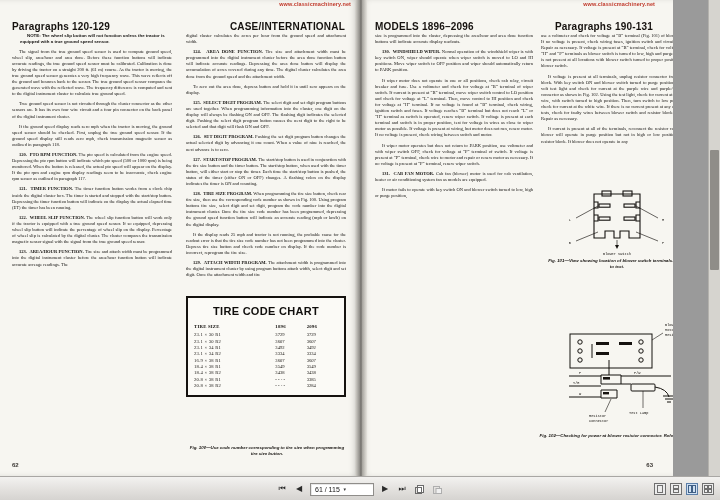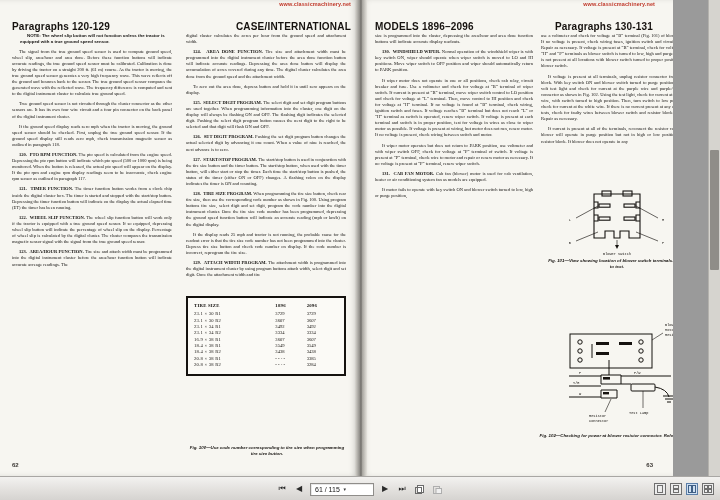--- a/index.html
+++ b/index.html
@@ -84,21 +84,21 @@
   .vmode.sel{background:#cfe0f2;border-color:#5b7ea8;}
 </style>
 </head>
 <body>
 
 <div id="viewer">
 
   <div class="page left">
     <div class="watermark" style="right:8px;">www.classicmachinery.net</div>
     <div class="hdr" style="left:12px;">Paragraphs  120-129</div>
-    <div class="hdr" style="right:8px;padding-left:12px;">CASE/INTERNATIONAL</div>
+    <div class="hdr" style="right:14px;padding-left:12px;">CASE/INTERNATIONAL</div>
 
     <div class="col" style="left:12px;top:33px;">
       <p class="note">NOTE: The wheel slip button will not function unless the tractor is equipped with a true ground speed sensor.</p>
       <p>The signal from the true ground speed sensor is used to compute ground speed, wheel slip, area/hour and area done. Before these function buttons will indicate accurate readings, the true ground speed sensor must be calibrated. Calibration is done by driving the tractor on a straight 200 ft. (61 m) course. As the tractor is moving, the true ground speed sensor generates a very high frequency wave. This wave reflects off the ground and bounces back to the sensor. The true ground speed sensor compares the generated wave with the reflected wave. The frequency difference is computed and sent to the digital instrument cluster to calculate true ground speed.</p>
       <p>True ground speed sensor is not circuited through the cluster connector as the other sensors are. It has its own four wire circuit and a four pin connector on the back panel of the digital instrument cluster.</p>
       <p>If the ground speed display reads zero mph when the tractor is moving, the ground speed sensor should be checked. First, unplug the true ground speed sensor. If the ground speed display still reads zero mph, check transmission magnetic sensor as outlined in paragraph 118.</p>
       <p><b>120.</b>&nbsp;&nbsp;<b>PTO RPM FUNCTION.</b> <span>The pto speed is calculated from the engine speed. Depressing the pto rpm button will indicate which pto speed (500 or 1000 rpm) is being monitored. When the button is released, the actual pto speed will appear on the display. If the pto rpm and engine rpm display readings seem to be inaccurate, check engine rpm sensor as outlined in paragraph 117.</span></p>
       <p><b>121.</b>&nbsp;&nbsp;<b>TIMER FUNCTION.</b> <span>The timer function button works from a clock chip inside the digital cluster box. The timer is started and stopped with the start/stop button. Depressing the timer function button will indicate on the display the actual elapsed time (ET) the timer has been running.</span></p>
       <p><b>122.</b>&nbsp;&nbsp;<b>WHEEL SLIP FUNCTION.</b> <span>The wheel slip function button will work only if the tractor is equipped with a true ground speed sensor. If so equipped, depressing wheel slip button will indicate the percentage of wheel slip on the display. Percentage of wheel slip is calculated by the digital cluster. The cluster compares the transmission magnetic sensor signal with the signal from the true ground speed sensor.</span></p>
       <p><b>123.</b>&nbsp;&nbsp;<b>AREA/HOUR FUNCTION.</b> <span>Tire size and attach width must be programmed into the digital instrument cluster before the area/hour function button will indicate accurate acreage readings. The</span></p>
@@ -115,21 +115,21 @@
       <p>If the display reads 25 mph and tractor is not running, the probable cause for the readout error is that the tire size code number has not been programmed into the cluster. Depress tire size button and check code number on display. If the code number is incorrect, reprogram the tire size.</p>
       <p><b>129.</b>&nbsp;&nbsp;<b>ATTACH WIDTH PROGRAM.</b> <span>The attachment width is programmed into the digital instrument cluster by using program buttons attach width, select digit and set digit. Once the attachment width and tire</span></p>
     </div>
 
     <div class="pgnum" style="left:12px;">62</div>
   </div>
 
   <div class="page right">
     <div class="watermark" style="right:18px;">www.classicmachinery.net</div>
     <div class="hdr" style="left:14px;">MODELS 1896–2096</div>
-    <div class="hdr" style="right:20px;">Paragraphs  130-131</div>
+    <div class="hdr" style="right:20px;">Paragraphs  190-131</div>
 
     <div class="col" style="left:14px;top:33px;width:158px;">
       <p class="noind">size is programmed into the cluster, depressing the area/hour and area done function buttons will indicate accurate display readouts.</p>
       <p><b>130.</b>&nbsp;&nbsp;<b>WINDSHIELD WIPER.</b> <span>Normal operation of the windshield wiper is with key switch ON, wiper should operate when wiper switch is moved to LO and HI positions. Move wiper switch to OFF position and wiper should automatically return to PARK position.</span></p>
       <p>If wiper motor does not operate in one or all positions, check cab relay, circuit breaker and fuse. Use a voltmeter and check for voltage at “B” terminal of wiper switch. If current is present at “B” terminal, move wiper switch control to LO position and check for voltage at “L” terminal. Then, move control to HI position and check for voltage at “H” terminal. If no voltage is found at “B” terminal, check wiring, ignition switch and fuses. If voltage reaches “B” terminal but does not reach “L” or “H” terminal as switch is operated, renew wiper switch. If voltage is present at each terminal and switch is in proper position, test for voltage in wires as close to wiper motor as possible. If voltage is present at wiring, but motor does not run, renew motor. If no voltage is present, check wiring between switch and motor.</p>
       <p>If wiper motor operates but does not return to PARK position, use voltmeter and with wiper switch OFF, check for voltage at “P” terminal of switch. If voltage is present at “P” terminal, check wire to motor and repair or renew motor as necessary. If no voltage is present at “P” terminal, renew wiper switch.</p>
       <p><b>131.</b>&nbsp;&nbsp;<b>CAB FAN MOTOR.</b> <span>Cab fan (blower) motor is used for cab ventilation, heater or air conditioning system fan as models are equipped.</span></p>
       <p>If motor fails to operate with key switch ON and blower switch turned to low, high or purge position,</p>
     </div>
 
@@ -216,20 +216,21 @@
         <text class="fgl" x="50" y="102">Connector</text>
         <text class="fgl" x="90" y="94">Test Lamp</text>
       </svg>
       <div class="cap" style="left:0;top:113px;width:152px;">Fig. 102—Checking for power at blower resistor connector. Refer to text.</div>
     </div>
 
     <div class="pgnum" style="right:20px;">63</div>
   </div>
 
   <div class="tirebox" style="left:186px;top:296px;">
+    <div class="tiretitle">TIRE CODE CHART</div>
     <table class="tire">
       <thead>
           <tr>
         <th class="sz">TIRE SIZE</th>
         <th class="n">1896</th>
         <th class="n">2096</th>
       </tr>
         </thead>
       <tbody id="tire-body">
           <tr>

